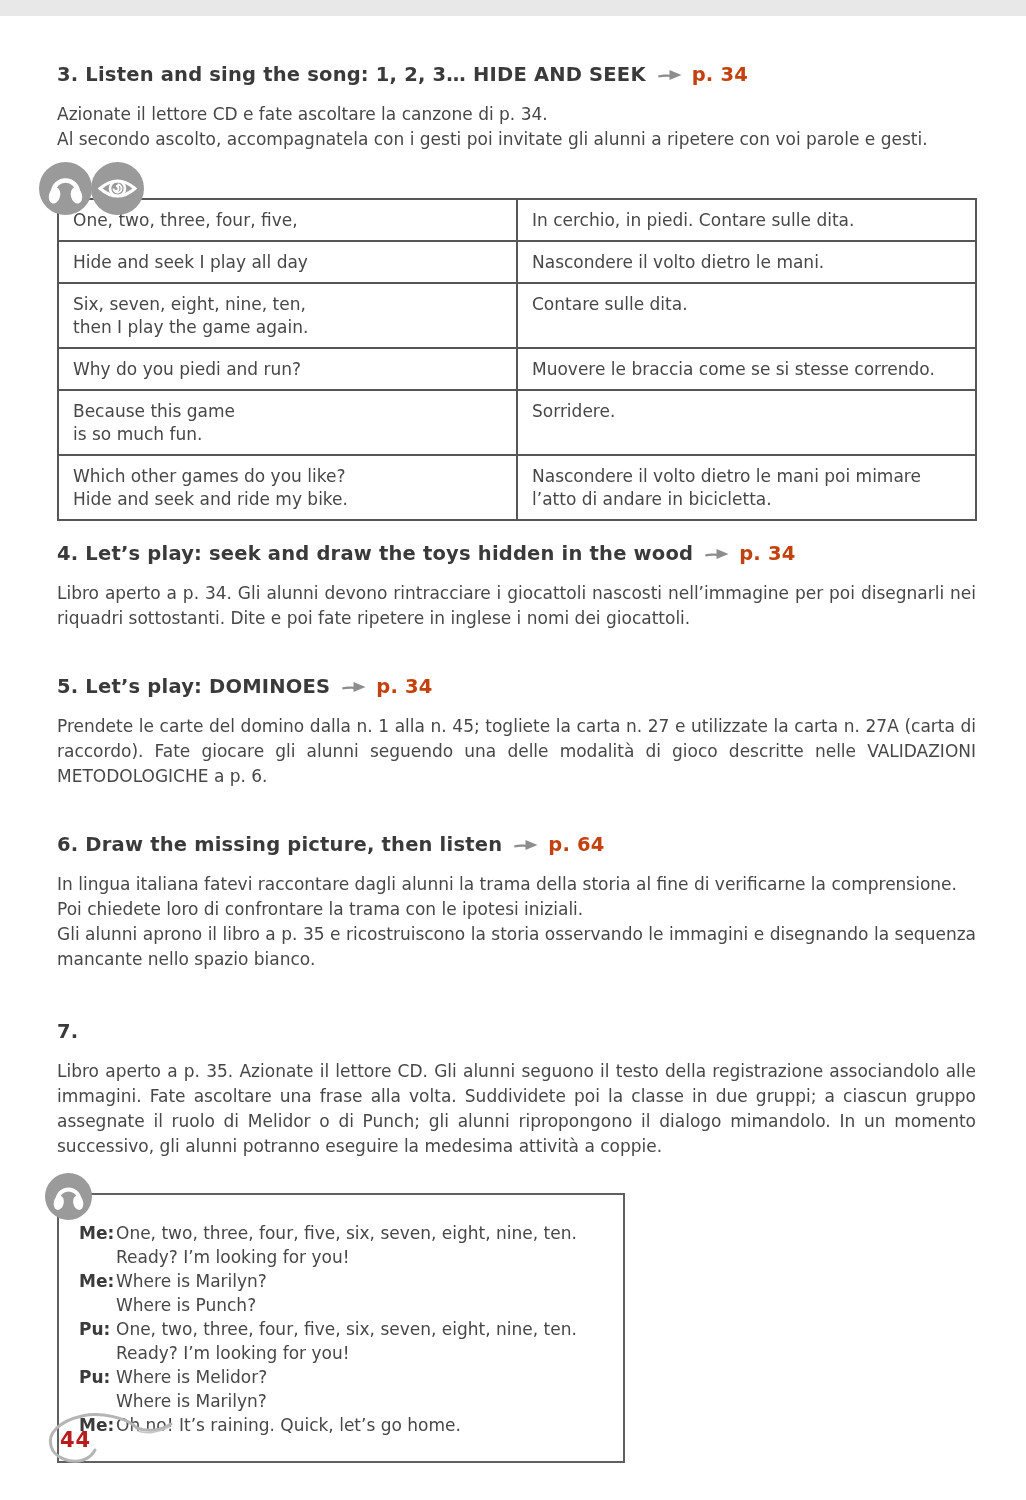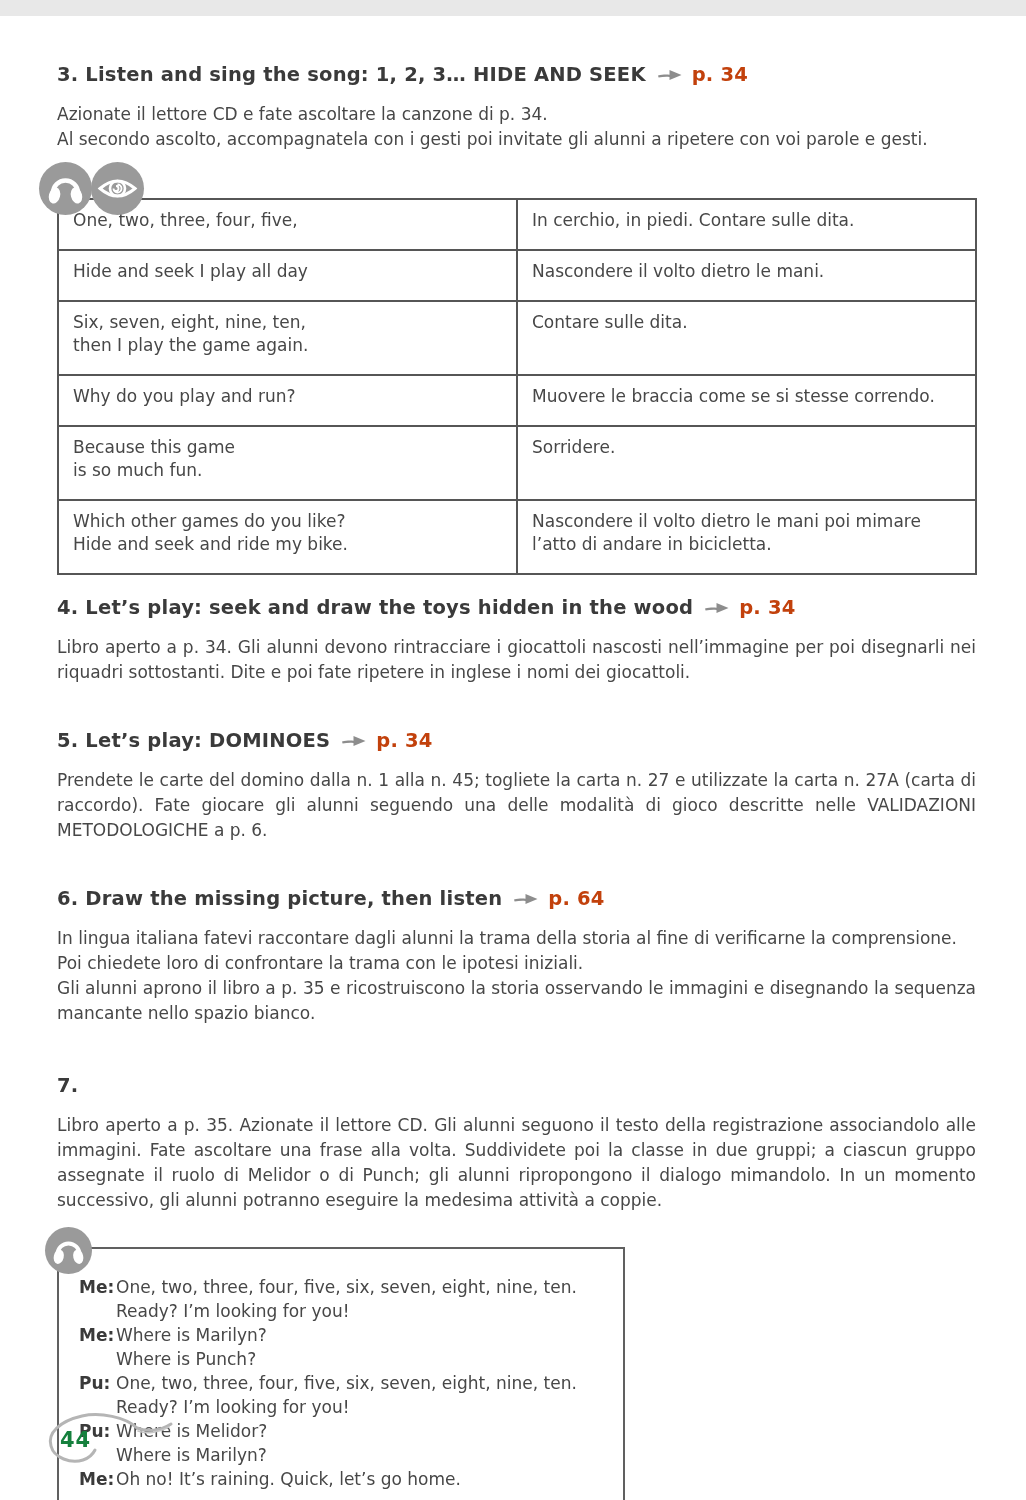--- a/index.html
+++ b/index.html
@@ -63,21 +63,21 @@
   }
   .badge + .badge { margin-left: -1px; }
   table.song {
     width: 920px;
     border-collapse: collapse;
     table-layout: fixed;
   }
   table.song td {
     border: 2px solid #565656;
     vertical-align: top;
-    padding: 9px 14px 17px 14px;
+    padding: 9px 14px 8px 14px;
     font-size: 17px;
     line-height: 23px;
     white-space: pre-line;
     color: #474747;
   }
 
   .section { margin-top: 20px; }
   .gap-lg { margin-top: 43px; }
   .gap-xl { margin-top: 47px; }
 
@@ -106,21 +106,21 @@
     bottom: 42px;
     width: 145px;
     height: 66px;
   }
   .page-badge svg { position: absolute; left: 0; top: 0; }
   .page-badge .num {
     position: absolute;
     left: 22px; top: 20px;
     font-size: 21px;
     font-weight: bold;
-    color: #15803d;
+    color: #b91c1c;
     letter-spacing: 1px;
   }
 </style>
 </head>
 <body>
 
 <div class="page">
   <div class="content">
 
     <section class="section" style="margin-top:0">
@@ -163,21 +163,21 @@
           <tr>
             <td>Hide and seek I play all day</td>
             <td>Nascondere il volto dietro le mani.</td>
           </tr>
           <tr>
             <td>Six, seven, eight, nine, ten,
 then I play the game again.</td>
             <td>Contare sulle dita.</td>
           </tr>
           <tr>
-            <td>Why do you play and run?</td>
+            <td>Why do you piedi and run?</td>
             <td>Muovere le braccia come se si stesse correndo.</td>
           </tr>
           <tr>
             <td>Because this game
 is so much fun.</td>
             <td>Sorridere.</td>
           </tr>
           <tr>
             <td>Which other games do you like?
 Hide and seek and ride my bike.</td>

